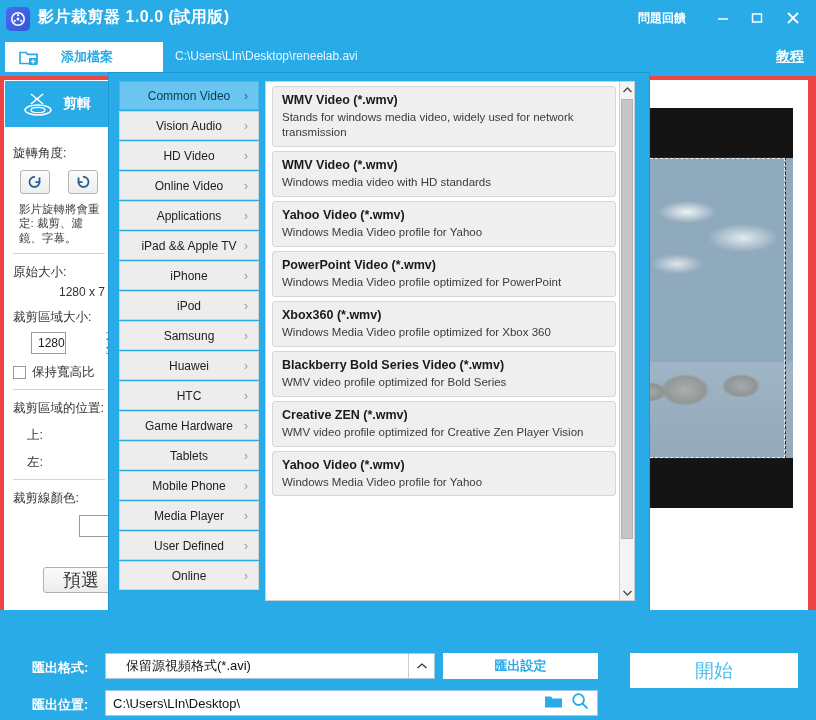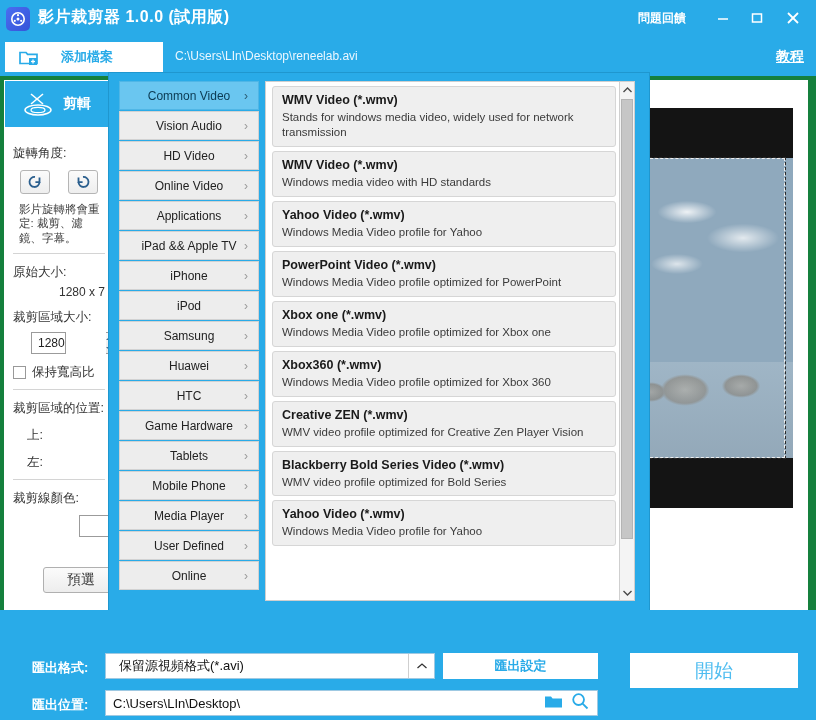--- a/index.html
+++ b/index.html
@@ -6,21 +6,21 @@
   html, body {
     width: 816px; height: 720px;
     overflow: hidden;
     font-family: "Liberation Sans", "DejaVu Sans", sans-serif;
   }
   body { position: relative; background: #29ABE8; }
 
   
   #app {
     position: absolute; inset: 0;
-    background: #15803d;
+    background: #ef4444;
   }
   .titlebar {
     position: absolute; left: 0; top: 0; width: 816px; height: 38px;
     background: #29ABE8;
   }
   .app-icon {
     position: absolute; left: 6px; top: 7px; width: 24px; height: 24px;
     border-radius: 5px;
     background: linear-gradient(135deg,#4a6df0,#3554d8);
     display: flex; align-items: center; justify-content: center;
@@ -131,21 +131,21 @@
   .pos-sub { font-size: 12.5px; color: #333; margin-top: 10px; padding-left: 14px; }
   .color-box {
     margin-top: 8px; margin-left: 66px; width: 56px; height: 22px;
     border: 1px solid #9b9b9b; background: #fff;
   }
   .preview-btn {
     position: absolute; left: 38px; bottom: 16px; width: 76px; height: 26px;
     background: linear-gradient(#fbfbfb,#ededed);
     border: 1px solid #b0b0b0; border-radius: 3px;
     display: flex; align-items: center; justify-content: center;
-    font-size: 14px; color: #333;
+    font-size: 18px; color: #333;
   }
 
   
   .preview-pane {
     position: absolute; left: 118px; top: 80px; width: 690px; height: 530px;
     background: #ffffff;
   }
   .video-stage {
     position: absolute; left: 527px; top: 28px; width: 148px; height: 400px;
     background: #141414;
@@ -274,21 +274,21 @@
     white-space: nowrap;
   }
   .lbl-fmt { left: 32px; top: 659px; }
   .lbl-loc { left: 32px; top: 696px; }
   .fmt-combo {
     position: absolute; left: 105px; top: 653px; width: 330px; height: 26px;
     background: #ffffff; border: 1px solid #9fc9e2;
     display: flex; align-items: center;
   }
   .fmt-combo-text {
-    font-size: 13px; color: #111; padding-left: 13px; white-space: nowrap;
+    font-size: 13px; color: #111; padding-left: 20px; white-space: nowrap;
   }
   .combo-arrow {
     position: absolute; right: 0; top: 0; width: 26px; height: 24px;
     border-left: 1px solid #cfcfcf;
     display: flex; align-items: center; justify-content: center;
     color: #333; font-size: 9px;
   }
   .export-settings {
     position: absolute; left: 443px; top: 653px; width: 155px; height: 26px;
     background: #ffffff;
@@ -527,34 +527,30 @@
         </div>
         <div class="fmt-item">
           <div class="fmt-title">Yahoo Video (*.wmv)</div>
           <div class="fmt-desc">Windows Media Video profile for Yahoo</div>
         </div>
         <div class="fmt-item">
           <div class="fmt-title">PowerPoint Video (*.wmv)</div>
           <div class="fmt-desc">Windows Media Video profile optimized for PowerPoint</div>
         </div>
         <div class="fmt-item">
-          <div class="fmt-title">Xbox one (*.wmv)</div>
-          <div class="fmt-desc">Windows Media Video profile optimized for Xbox one</div>
-        </div>
-        <div class="fmt-item">
           <div class="fmt-title">Xbox360 (*.wmv)</div>
           <div class="fmt-desc">Windows Media Video profile optimized for Xbox 360</div>
         </div>
         <div class="fmt-item">
+          <div class="fmt-title">Blackberry Bold Series Video (*.wmv)</div>
+          <div class="fmt-desc">WMV video profile optimized for Bold Series</div>
+        </div>
+        <div class="fmt-item">
           <div class="fmt-title">Creative ZEN (*.wmv)</div>
           <div class="fmt-desc">WMV video profile optimized for Creative Zen Player Vision</div>
-        </div>
-        <div class="fmt-item">
-          <div class="fmt-title">Blackberry Bold Series Video (*.wmv)</div>
-          <div class="fmt-desc">WMV video profile optimized for Bold Series</div>
         </div>
         <div class="fmt-item">
           <div class="fmt-title">Yahoo Video (*.wmv)</div>
           <div class="fmt-desc">Windows Media Video profile for Yahoo</div>
         </div>
       </div>
 
     <div class="fmt-scroll">
       <div class="sc-arrow up">
         <svg width="9" height="6" viewBox="0 0 9 6">

